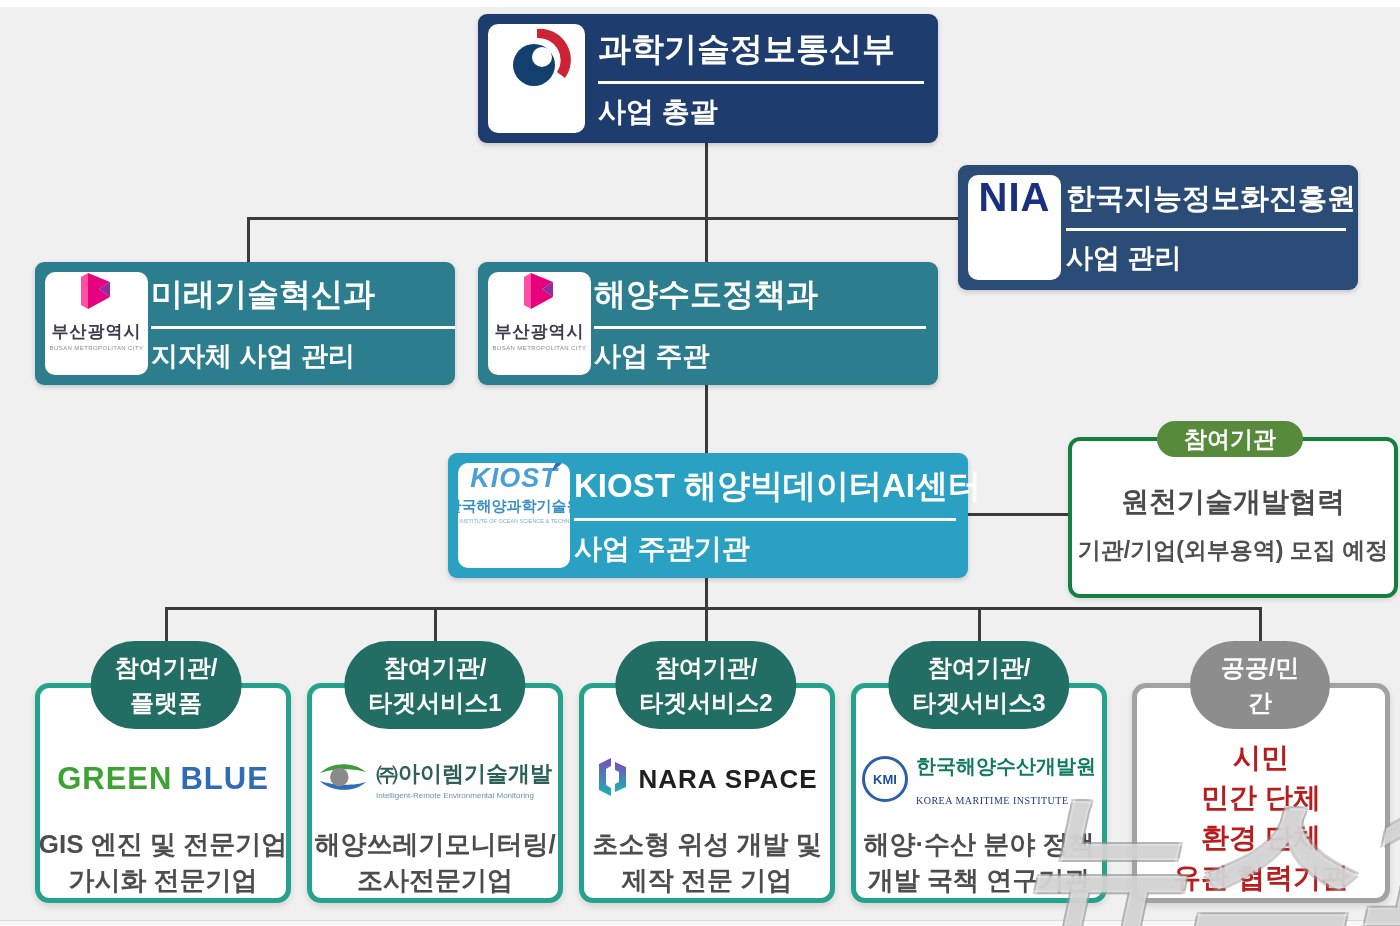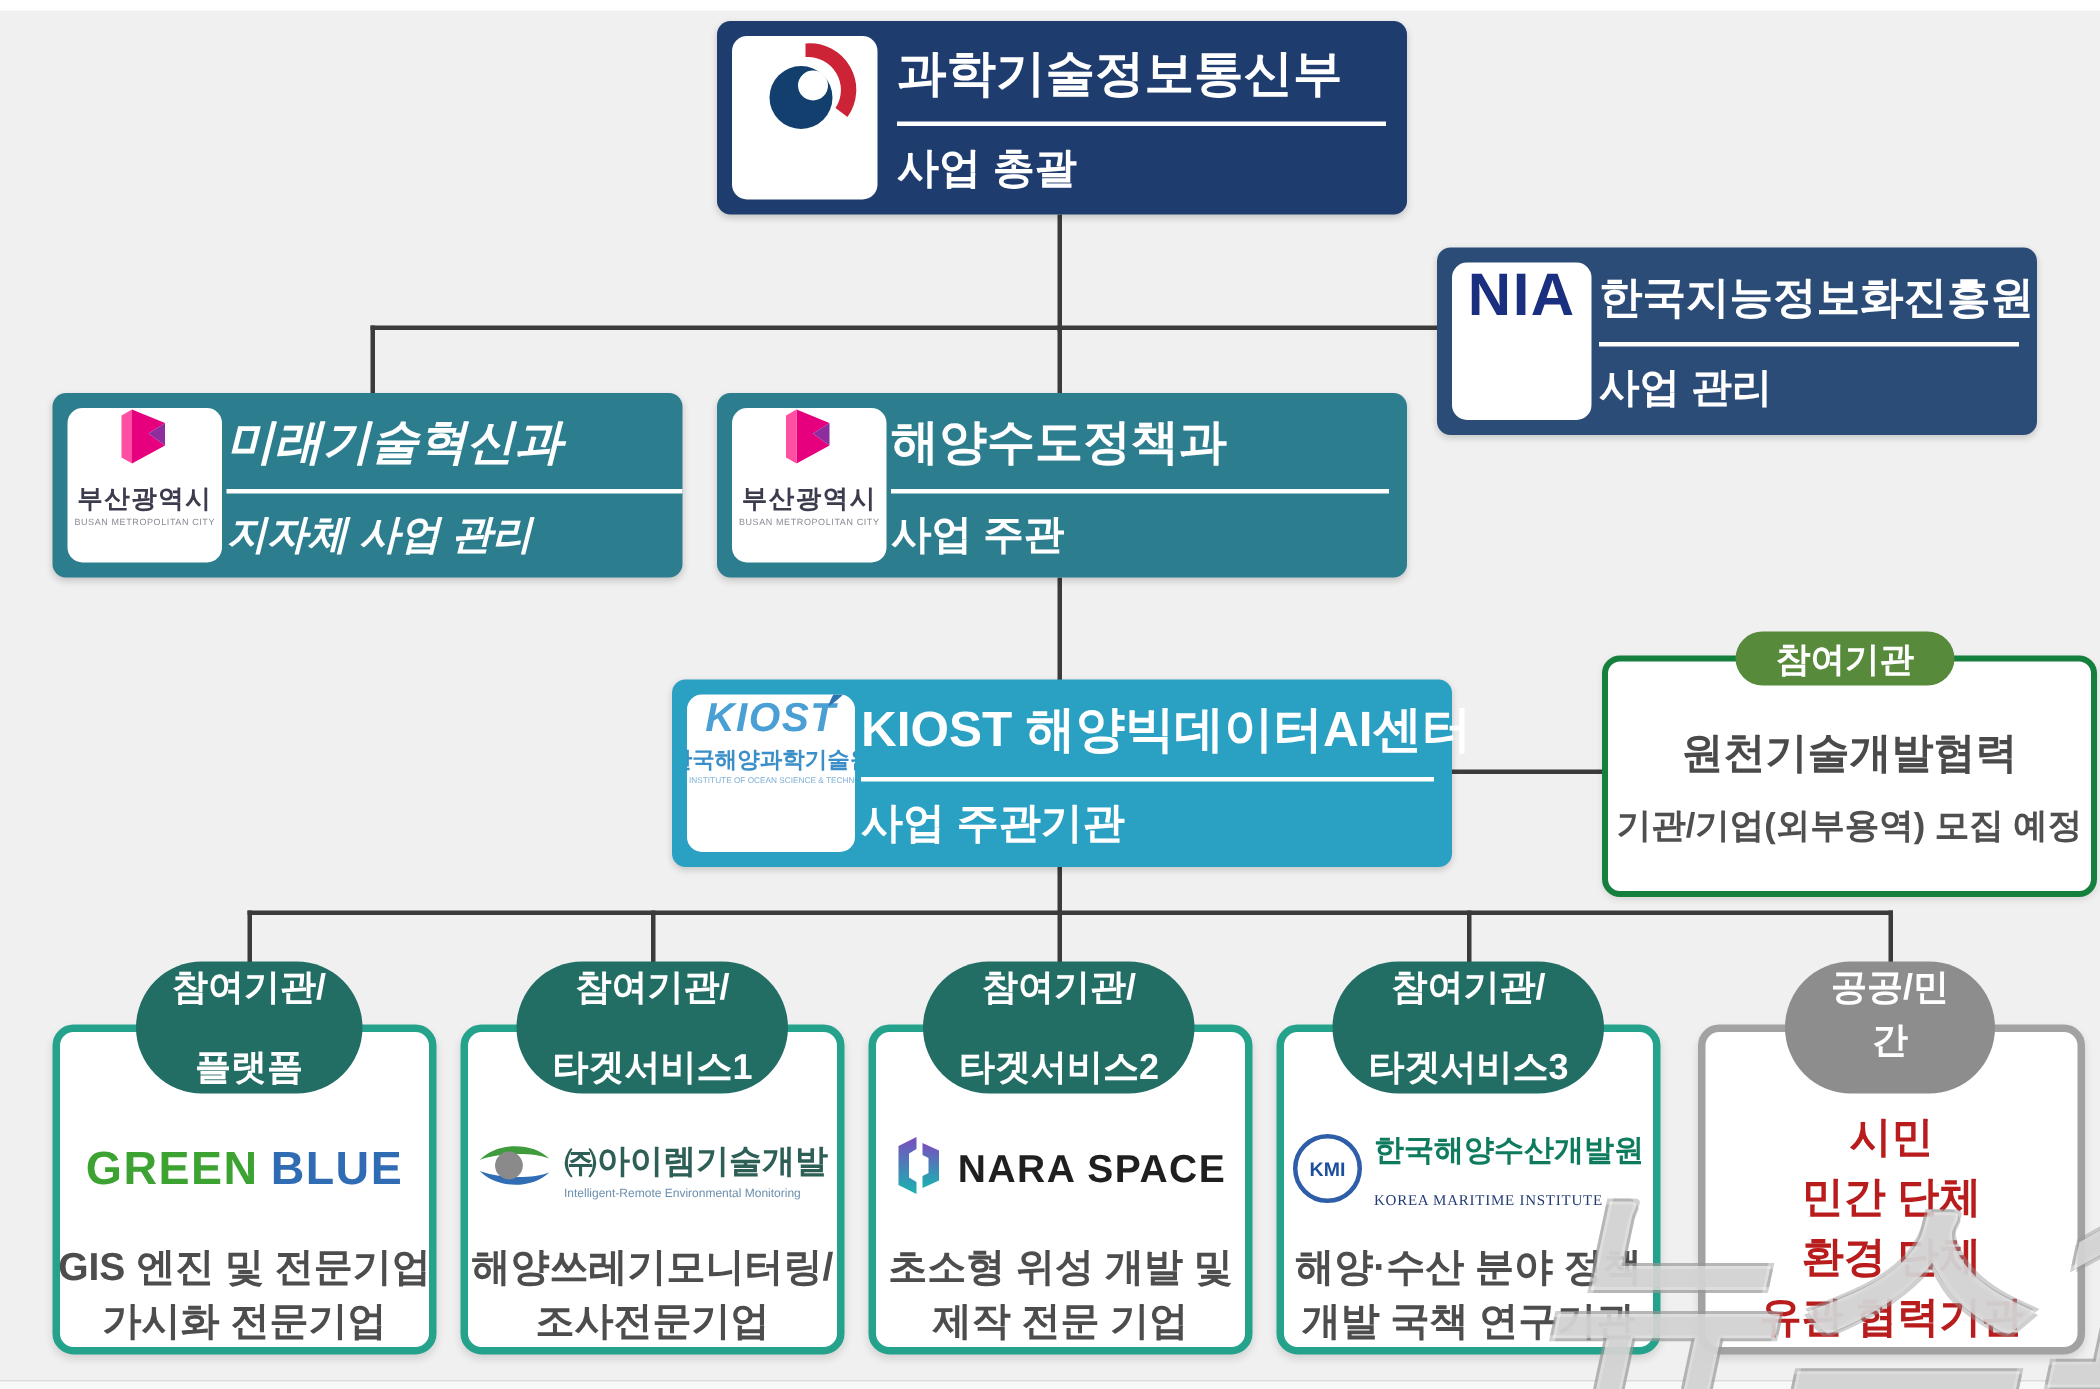--- a/index.html
+++ b/index.html
@@ -34,21 +34,21 @@
   .recruit .r-title{font-size:28px;font-weight:bold;color:#4a4a4a;margin-top:14px;}
   .recruit .r-sub{font-size:23px;font-weight:bold;color:#4f4f4f;margin-top:14px;}
 
   
   .bbox{position:absolute;top:683px;height:220px;background:#ffffff;border:5px solid #25a28b;border-radius:14px;
       z-index:2;box-sizing:border-box;box-shadow:0 3px 6px rgba(0,0,0,.12);
       display:flex;flex-direction:column;align-items:center;}
   .bbox.gray{border-color:#a2a2a2;}
   .bbadge{position:absolute;top:641px;height:88px;background:#226e64;border-radius:44px;z-index:3;
       color:#ffffff;font-weight:bold;font-size:24px;line-height:35px;text-align:center;
-      display:flex;flex-direction:column;align-items:center;justify-content:space-between;padding:0 24px;box-sizing:border-box;transform:translateX(-50%);}
+      display:flex;flex-direction:column;align-items:center;justify-content:center;padding:0 24px;box-sizing:border-box;transform:translateX(-50%);}
   .bbadge.gray{background:#8d8d8d;}
   .blogo{margin-top:62px;height:60px;display:flex;align-items:center;justify-content:center;gap:8px;}
   .bdesc{margin-top:18px;text-align:center;font-weight:bold;font-size:26px;line-height:36px;color:#4d4d4d;white-space:nowrap;}
 
   
   .busan-name{font-size:17px;font-weight:bold;color:#3c3c4e;margin-top:4px;letter-spacing:1px;}
   .busan-sub{font-size:6px;color:#8a8a95;letter-spacing:.4px;margin-top:2px;}
   .nia-text{font-size:40px;font-weight:bold;color:#1b2f80;letter-spacing:1px;}
   .kiost-acr{font-size:27px;font-weight:bold;color:#4a9fd4;font-style:italic;letter-spacing:1px;position:relative;}
   .kiost-name{font-size:15px;font-weight:bold;color:#3b8fc9;margin-top:3px;white-space:nowrap;}
@@ -125,21 +125,21 @@
       <span>
         <svg width="42" height="40" viewBox="0 0 42 40">
           <path d="M12 1 L34 10 L23 17 L34 25 L12 37 Z" fill="#e6007e"></path>
           <path d="M23 17 L34 25 L34 10 Z" fill="#8e2d9e"></path>
           <path d="M12 1 L12 37 L5 33 L5 5 Z" fill="#ff4fa3"></path>
         </svg>
       </span>
       <span class="busan-name">부산광역시</span>
       <span class="busan-sub">BUSAN METROPOLITAN CITY</span>
     </div>
-    <div class="content" style="left:116px;right:0;font-style:italic;">
+    <div class="content" style="left:116px;right:0;">
       <div class="n-title" style="font-size:32px;">미래기술혁신과</div>
       <div class="n-div"></div>
       <div class="n-role" style="font-size:27px;">지자체 사업 관리</div>
     </div>
   </div>
 
   <div class="node teal" style="left:478px;top:262px;width:460px;height:123px;">
     <div class="logo-tile" style="width:103px;">
       <span>
         <svg width="42" height="40" viewBox="0 0 42 40">

